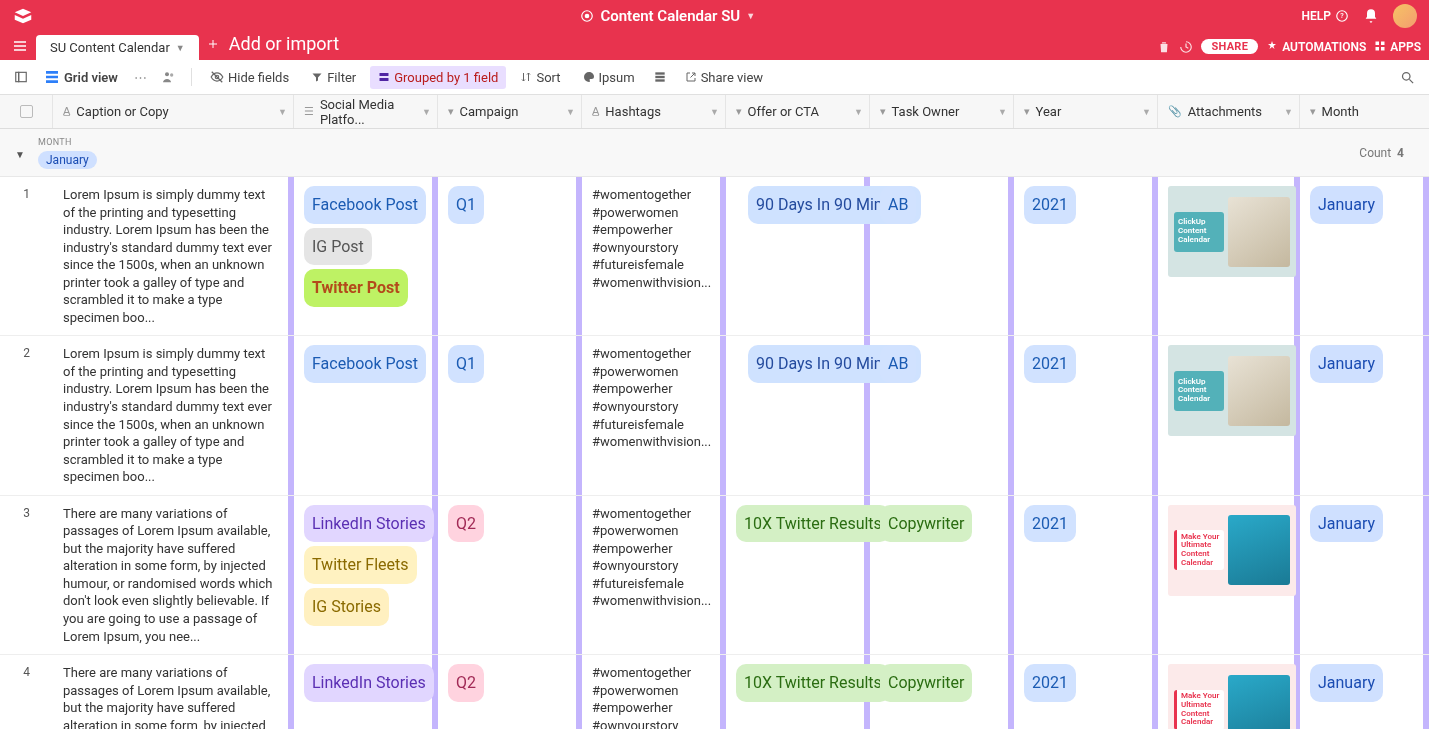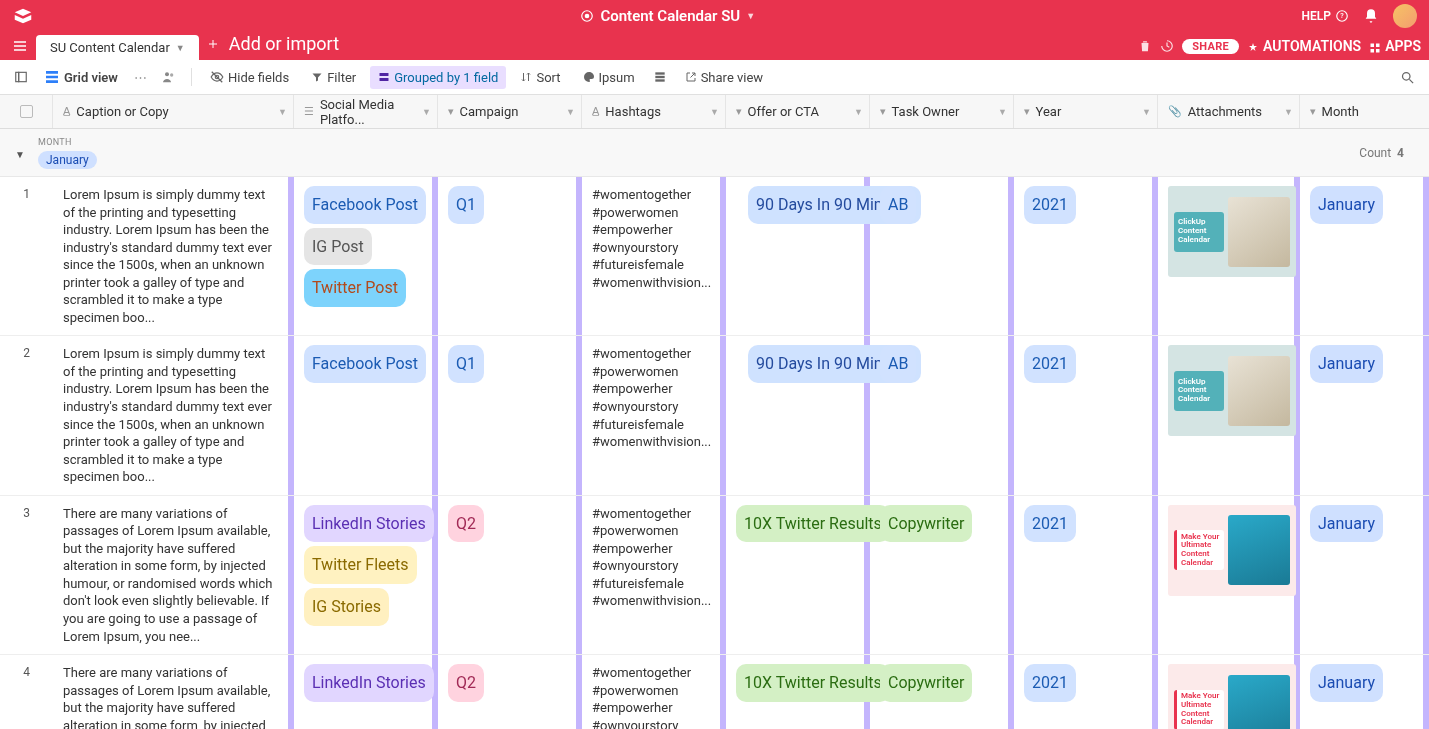--- a/index.html
+++ b/index.html
@@ -10,24 +10,24 @@
 .topbar-right { display:flex; align-items:center; gap:14px; font-size:12px; }
 .help-link { display:flex; align-items:center; gap:4px; font-weight:600; }
 .avatar { width:24px; height:24px; border-radius:50%; background:linear-gradient(135deg,#f6c365,#f39d6f); }
 .tabbar { background:#e8334e; height:28px; display:flex; align-items:flex-end; padding:0 8px; color:#fff; }
 .hamburger { margin:0 8px 6px 4px; cursor:pointer; }
 .tab { background:#fff; color:#333; border-radius:4px 4px 0 0; padding:5px 14px; font-size:13px; display:flex; align-items:center; gap:6px; margin-right:8px; }
 .chevron-down-sm { font-size:9px; color:#888; }
 .add-import { display:flex; align-items:center; gap:10px; color:#fff; font-size:18px; padding-bottom:6px; cursor:pointer; }
 .tabbar-right { margin-left:auto; display:flex; align-items:center; gap:8px; padding-bottom:6px; }
 .share-btn { background:#fff; color:#e8334e; border-radius:10px; padding:1px 10px; font-weight:700; font-size:11px; letter-spacing:0.3px; }
-.automations,.apps { display:flex; align-items:flex-end; gap:4px; font-weight:600; font-size:14px; }
+.automations,.apps { display:flex; align-items:flex-start; gap:4px; font-weight:600; font-size:12px; }
 .toolbar { height:35px; border-bottom:1px solid #e0e0e0; display:flex; align-items:center; padding:0 10px; gap:6px; color:#444; }
 .toolbar-item { display:flex; align-items:center; gap:4px; padding:4px 8px; border-radius:3px; cursor:pointer; font-size:13px; }
-.grouped-active { background:#e9deff; color:#0369a1; }
+.grouped-active { background:#e9deff; color:#b91c1c; }
 .view-btn { display:flex; align-items:center; gap:4px; font-weight:600; font-size:13px; padding:4px 6px; }
 .grid-icon { color:#2d7ff9; }
 .divider { width:1px; height:18px; background:#e0e0e0; margin:0 4px; }
 .search-right { margin-left:auto; color:#666; cursor:pointer; padding:4px; }
 .columns-header { height:34px; border-bottom:1px solid #ddd; display:flex; background:#f7f7f7; font-size:13px; color:#333; }
 .col { border-right:1px solid #e5e5e5; display:flex; align-items:center; padding:0 10px; gap:6px; position:relative; }
 .col-dropdown { position:absolute; right:6px; color:#aaa; font-size:9px; }
 .c-checkbox{width:53px;justify-content:center;}
 .c-caption{width:241px;}
 .c-platform{width:144px;}
@@ -53,21 +53,21 @@
 .campaign-cell{width:144px;}
 .hashtags-cell{width:144px;color:#333;font-size:12.5px;}
 .offer-cell{width:144px;}
 .owner-cell{width:144px;}
 .year-cell{width:144px;}
 .attach-cell{width:142px;padding:6px;}
 .month-cell{width:129px;border-right:none;}
 .pill{display:inline-block;padding:8px 8px;border-radius:10px;font-size:16px;white-space:nowrap;}
 .p-fb{background:#d1e2ff;color:#1b5bb3;}
 .p-ig{background:#e5e5e5;color:#555;}
-.p-tw{background:#7dd3fc;color:#b34a1b;}
+.p-tw{background:#bef264;color:#b34a1b;font-weight:bold;}
 .p-li{background:#e1d6ff;color:#5a2fb3;}
 .p-fl{background:#fff2c1;color:#8a6a00;}
 .p-igst{background:#fff0c0;color:#8a6a00;}
 .p-q1{background:#d1e2ff;color:#1b5bb3;}
 .p-q2{background:#ffd3df;color:#a12a56;}
 .p-90d{background:#cfe2ff;color:#244b9e;margin-left:12px;}
 .p-10x{background:#d4f0c5;color:#2b6d12;}
 .p-ab{background:#d1e2ff;color:#1b5bb3;}
 .p-cw{background:#d4f0c5;color:#2b6d12;}
 .p-yr{background:#d1e2ff;color:#1b5bb3;}

